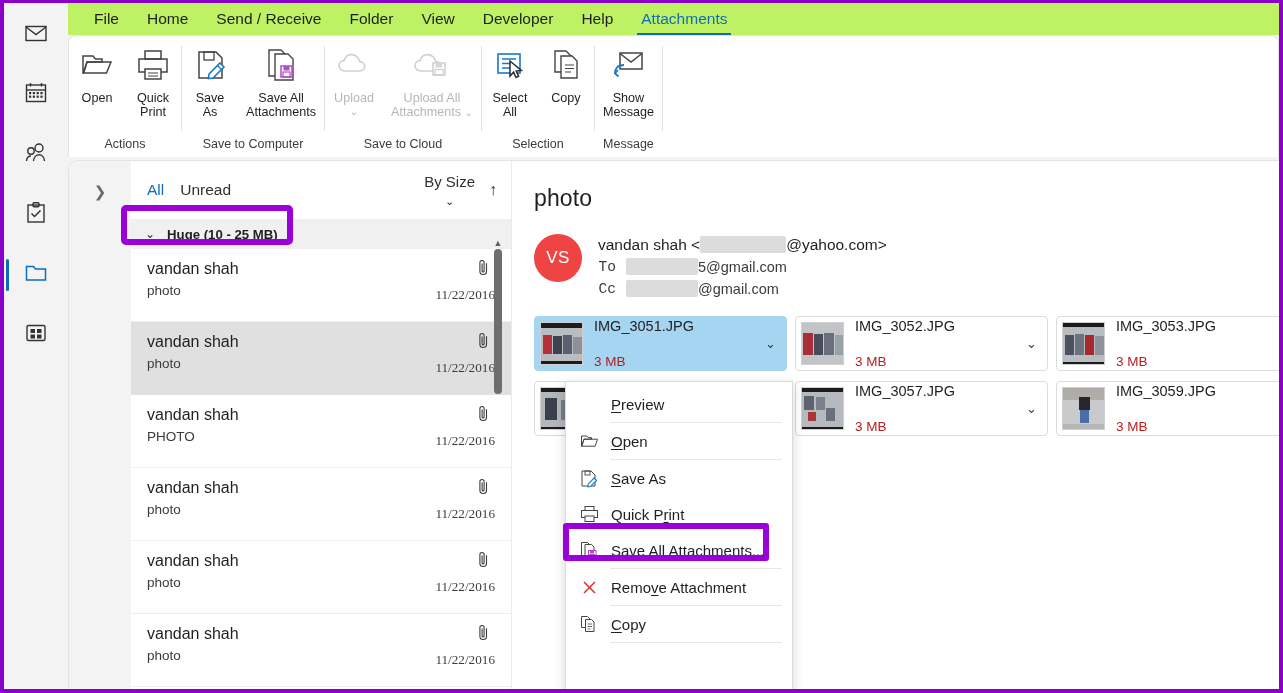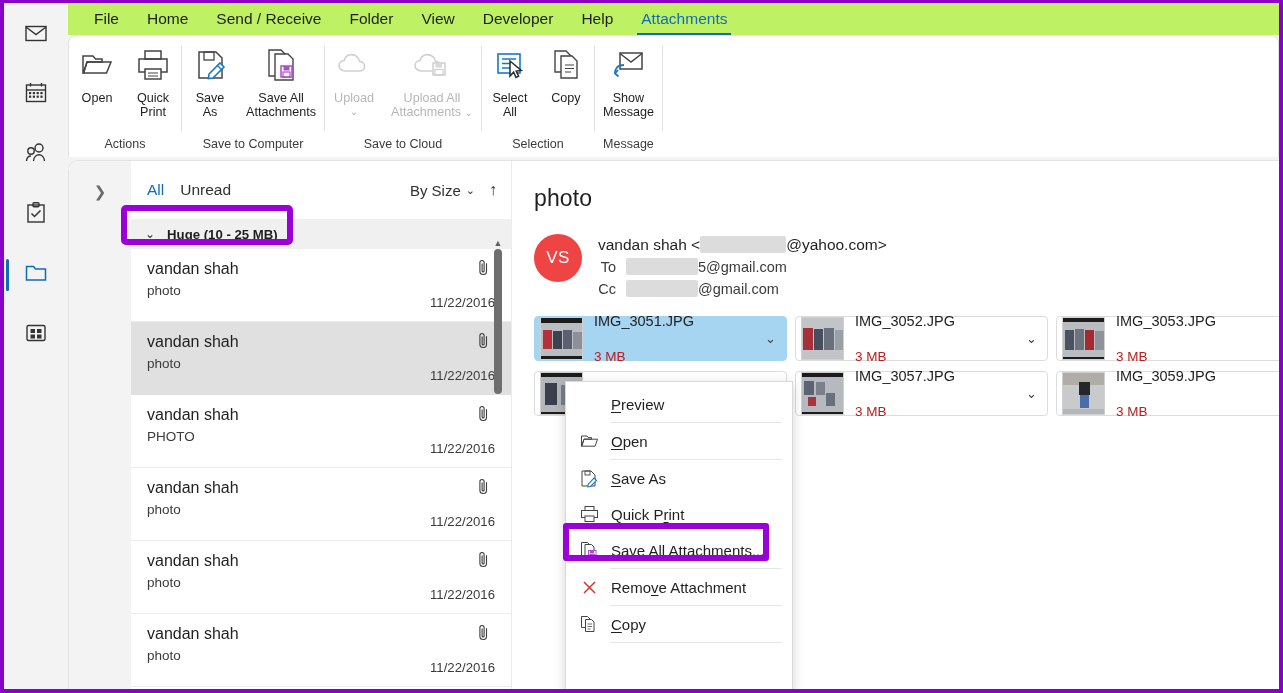--- a/index.html
+++ b/index.html
@@ -87,21 +87,21 @@
 
   
   .msglist { width:380px; background:#fff; display:flex; flex-direction:column; position:relative; }
   .msglist-head {
     display:flex; align-items:center; height:58px; padding:0 14px 0 8px;
     font-size:15.5px;
   }
   .filter { padding:2px 8px; color:#303030; }
   .filter.active { color:#0f6cbd; }
   .spacer { flex:1; }
-  .sortby { color:#303030; font-size:15px; display:flex; align-items:center; gap:5px; }
+  .sortby { color:#303030; font-size:15px; display:flex; align-items:center; gap:5px;flex-direction:column; }
   .arrow-up { color:#303030; font-size:16px; margin-left:14px; }
 
   .group-hdr {
     height:30px; background:#f0f0f0; display:flex; align-items:center; gap:12px;
     padding-left:14px; font-size:13.2px; font-weight:bold; color:#1f1f1f;
     position:relative;
   }
   .group-hdr .gchev{ font-size:12px; font-weight:normal; color:#303030; }
   .hl-group {
     position:absolute; left:-10px; top:-14px; width:172px; height:40px;
@@ -109,47 +109,47 @@
   }
 
   .rows { flex:1; overflow:hidden; }
   .row {
     height:73px; padding:11px 16px 0 16px; position:relative;
     border-bottom:1px solid #ededed;
   }
   .row.selected { background:#e0e0e0; border-bottom:1px solid #e0e0e0; }
   .row .from { font-size:16px; color:#1f1f1f; }
   .row .subj { font-size:13.5px; color:#3b3b3b; margin-top:5px; }
-  .row .date { position:absolute; right:16px; top:46px; font-size:13.2px; color:#3b3b3b; }
+  .row .date { position:absolute; right:16px; top:38px; font-size:13.2px; color:#3b3b3b;font-family:Liberation Serif, serif; }
   .row .clip { position:absolute; right:20px; top:10px; color:#3b3b3b; }
 
   .vscroll { position:absolute; right:6px; top:76px; width:14px; bottom:0; }
   .vs-up { text-align:center; color:#606060; font-size:9px; line-height:12px; }
   .vs-track { position:absolute; top:12px; left:3px; width:8px; height:145px; background:#6e6e6e; border-radius:5px; }
 
   
   .reading {
     flex:1; background:#fff; border-left:1px solid #ebebeb; position:relative; padding:24px 0 0 22px;
     overflow:hidden;
   }
   .subject { font-size:23px; color:#1f1f1f; letter-spacing:.1px; }
   .sender-block { display:flex; gap:16px; margin-top:22px; }
   .avatar {
     width:48px; height:48px; border-radius:50%; background:#ef4444; color:#fff;
     display:flex; align-items:center; justify-content:center; font-size:17px; letter-spacing:.5px;
   }
   .addr-lines { font-size:15.5px; color:#1f1f1f; line-height:22px;text-align:right; }
   .addr-row2 { font-size:14.5px; color:#3b3b3b; display:flex; gap:10px; align-items:center;}
   .redact { display:inline-block; height:17px; background:#dcdcdc; border-radius:2px; vertical-align:-3px; }
-  .lbl-tc { color:#3b3b3b; width:18px; display:inline-block; }
+  .lbl-tc { color:#3b3b3b; width:18px; display:inline-block;font-family:Liberation Mono, monospace; }
 
   
   .chips { margin-top:16px; display:flex; flex-wrap:wrap; gap:10px 8px; width:770px; }
   .chip {
-    width:253px; height:45px; border:1px solid #dcdcdc; border-radius:4px;
+    width:253px; height:55px; border:1px solid #dcdcdc; border-radius:4px;
     display:flex; align-items:center; padding:0 6px 0 5px; background:#fff; position:relative;
   }
   .chip.selected { background:#a6d5f2; border-color:#a6d5f2; }
   .thumb { width:43px; height:43px; flex:none; border:1px solid #d0d0d0; overflow:hidden; position:relative; background:#cfcfcf;}
   .chip-txt { margin-left:11px; flex:1; overflow:hidden; }
   .chip-name { font-size:14.5px; color:#1f1f1f; white-space:nowrap; }
   .chip-size { font-size:13.5px; color:#b91c1c; margin-top:20px; }
   .chip-chev { color:#3b3b3b; font-size:13px; padding-right:4px; }
 
   

